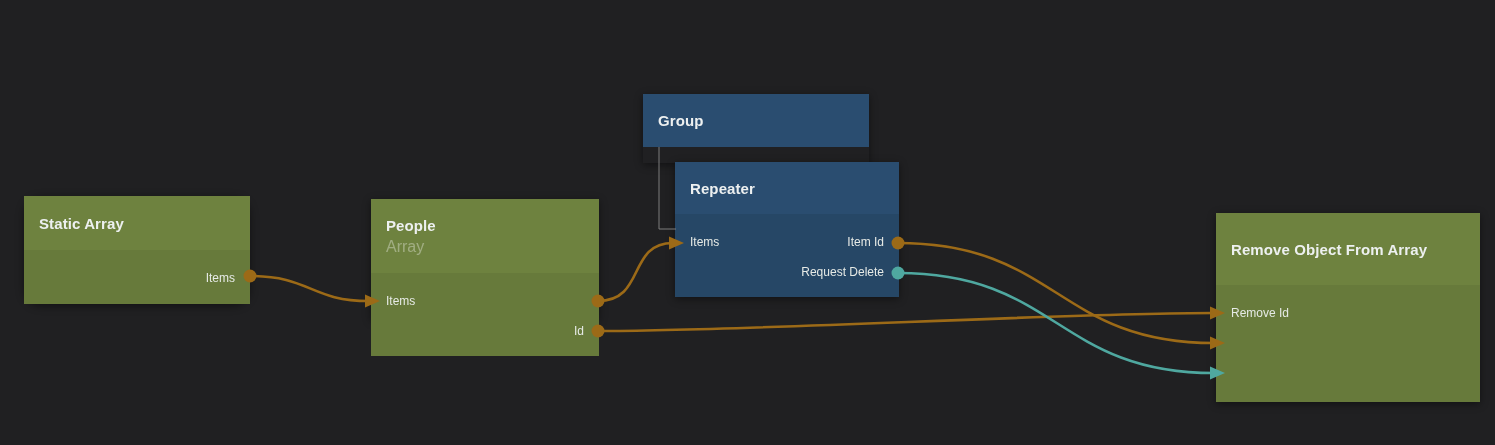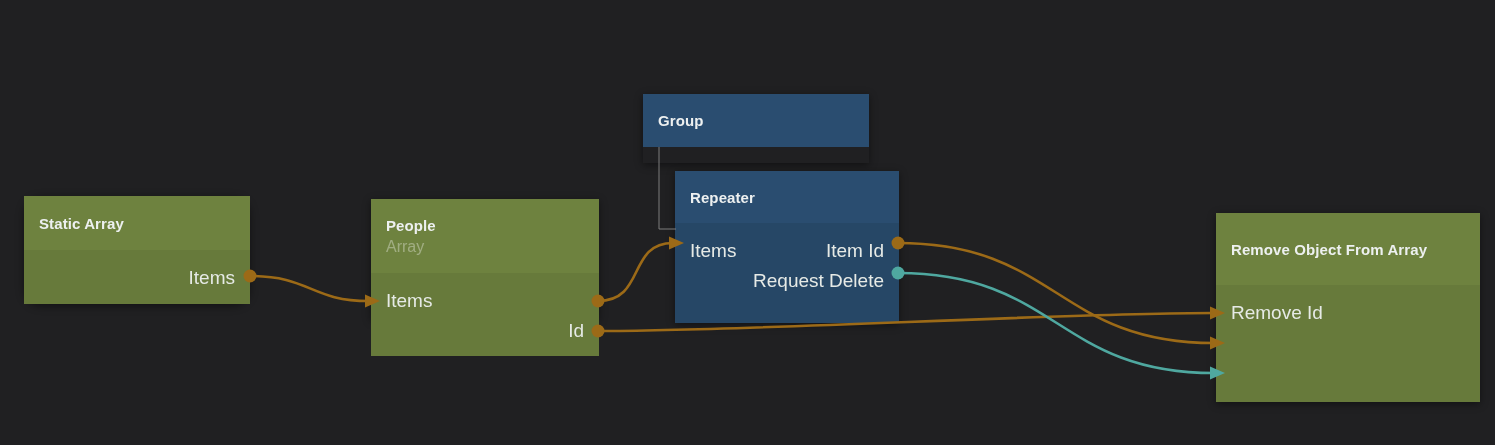--- a/index.html
+++ b/index.html
@@ -62,21 +62,21 @@
     box-sizing: border-box;
   }
   .row {
     height: 30px;
     display: flex;
     align-items: center;
     justify-content: space-between;
     padding: 0 15px;
   }
   .plabel {
-    font-size: 19px;
+    font-size: 12px;
     color: #e6eae6;
     white-space: nowrap;
   }
 </style>
 </head>
 <body>
 
 <div id="canvas">
   <div id="nodes-layer">
       <div class="node green" style="left: 24px; top: 196px; width: 226px; height: 108px; border-radius: 17px;">
@@ -104,21 +104,21 @@
             <span class="plabel"></span>
             <span class="plabel">Id</span>
           </div>
         </div>
       </div>
       <div class="node blue" style="left: 643px; top: 94px; width: 226px; height: 69px;">
         <div class="hdr" style="height: 53px;">
           <div class="title">Group</div>
         </div>
       </div>
-      <div class="node blue" style="left: 675px; top: 171px; width: 224px; height: 152px;">
+      <div class="node blue" style="left: 675px; top: 162px; width: 224px; height: 135px;">
         <div class="hdr" style="height: 52px;">
           <div class="title">Repeater</div>
         </div>
         <div class="body">
           <div class="row">
             <span class="plabel">Items</span>
             <span class="plabel">Item Id</span>
           </div>
           <div class="row">
             <span class="plabel"></span>

